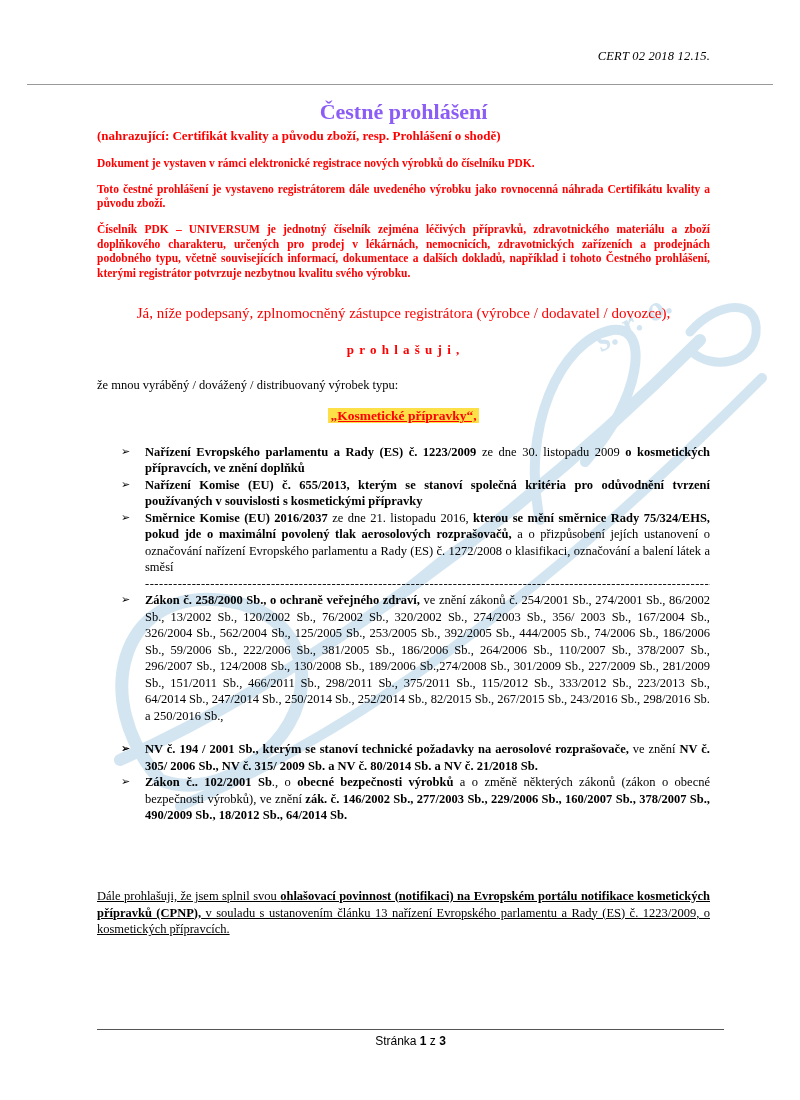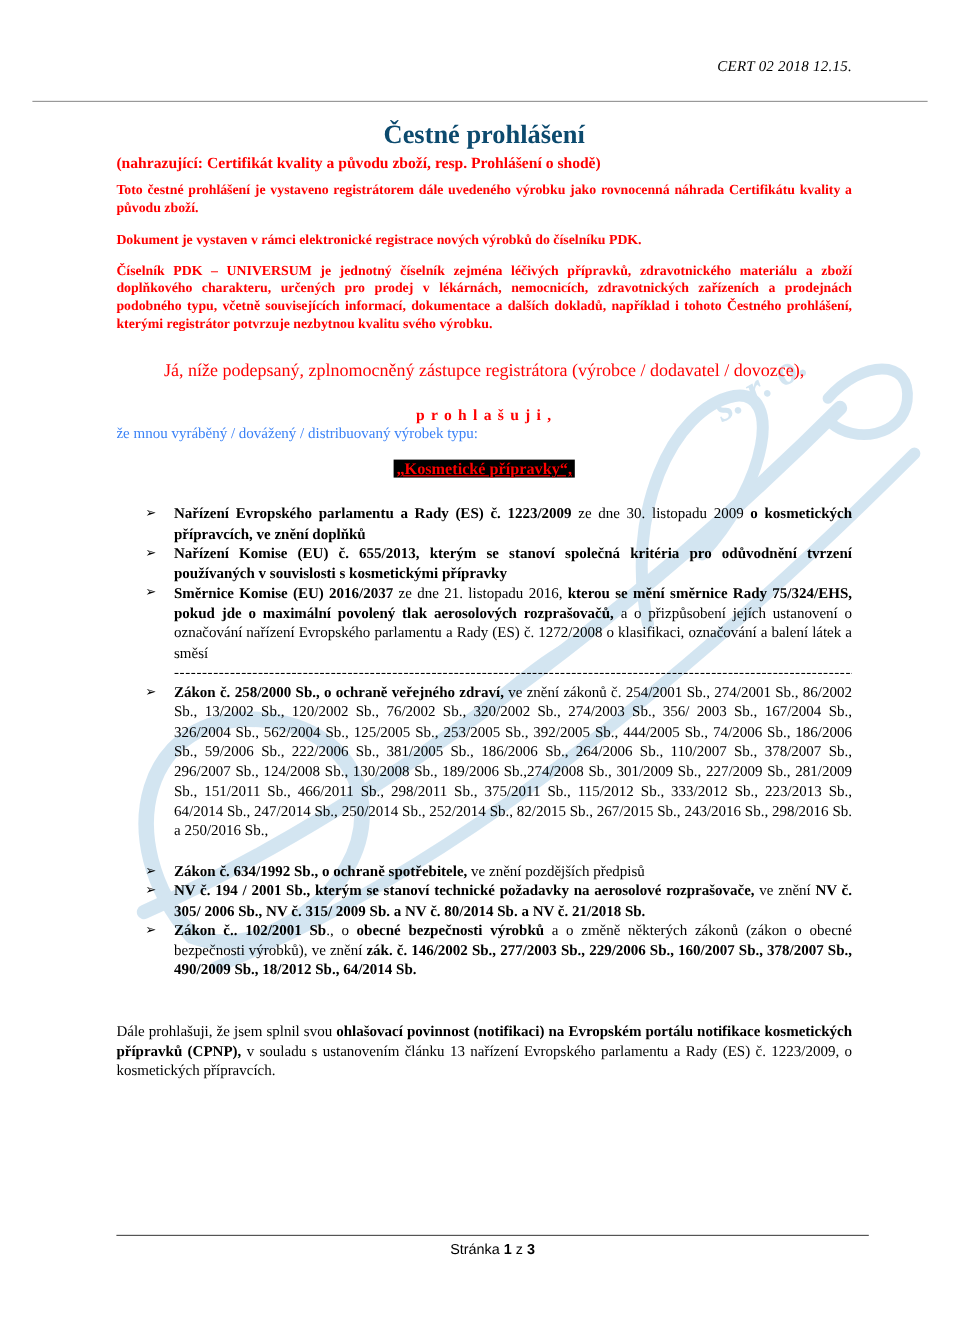--- a/index.html
+++ b/index.html
@@ -13,47 +13,47 @@
   }
   .watermark{position:absolute;left:0;top:0;z-index:0;pointer-events:none;}
   .layer{position:relative;z-index:1;}
 
   .header-wrap{padding:46px 90px 0 97px;text-align:right;}
   .doc-code{font-style:italic;font-size:12.5px;letter-spacing:.2px;}
   .rule-top{margin:20px 27px 0 27px;border:none;border-top:1px solid #999;height:0;}
 
   .content{padding:0 90px 0 97px;}
 
-  .doc-title{margin-top:14px;text-align:center;color:#0c4a6e;font-weight:bold;font-size:22px;}
+  .doc-title{margin-top:14px;text-align:center;color:#8b5cf6;font-weight:bold;font-size:22px;}
   .doc-subtitle{margin-top:3px;text-align:left;color:#ff0000;font-weight:bold;font-size:13px;}
 
   .preambule-heading{margin-top:28px;color:#ff0000;font-weight:bold;font-size:15.5px;}
   .preambule-p{color:#ff0000;font-weight:bold;font-size:11.5px;line-height:1.27;text-align:justify;}
   .preambule-p.first{margin-top:8px;}
 
   .decl-intro{margin-top:24px;text-align:center;color:#ff0000;font-size:15px;}
   .decl-verb{margin-top:20px;text-align:center;color:#ff0000;font-weight:bold;font-size:13px;letter-spacing:1px;}
-  .product-intro{color:#3b82f6;font-size:12.5px;}
+  .product-intro{margin-top:20px;color:#000000;font-size:12.5px;}
   .product-line{margin-top:13px;text-align:center;}
   .product-type{
-    background:#000000;color:#ff0000;font-weight:bold;font-size:13.5px;
+    background:#fde047;color:#ff0000;font-weight:bold;font-size:13.5px;
     text-decoration:underline;padding:0 2px;
   }
   .req-intro{margin-top:17px;font-size:12.5px;color:#000;}
 
   .reg-list{margin-top:20px;font-size:12.5px;line-height:1.32;}
   .li{position:relative;padding-left:48px;text-align:justify;}
   .li .bullet{
     position:absolute;left:24px;top:1px;font-size:11px;
     font-family:"DejaVu Sans",sans-serif;color:#000;
   }
   .li.gap{margin-top:17px;}
   .sep{padding-left:48px;white-space:nowrap;overflow:hidden;font-size:12.5px;letter-spacing:.5px;}
 
-  .closing{margin-top:34px;font-size:12.5px;line-height:1.35;text-align:justify;color:#000;}
+  .closing{margin-top:64px;font-size:12.5px;line-height:1.35;text-align:justify;color:#000;text-decoration:underline;}
 
   .footer{
     position:absolute;z-index:1;left:97px;right:76px;top:1029px;
     border-top:1px solid #555;text-align:center;
     font-family:"Liberation Sans",sans-serif;font-size:12px;padding-top:4px;color:#000;
   }
 
   .b{font-weight:bold;}
 </style>
 </head>
@@ -78,22 +78,22 @@
     <div class="header-wrap">
       <span class="doc-code">CERT 02 2018 12.15.</span>
     </div>
     <hr class="rule-top">
 
     <div class="content">
 
       <div class="doc-title">Čestné prohlášení</div>
       <div class="doc-subtitle">(nahrazující: Certifikát kvality a původu zboží, resp. Prohlášení o shodě)</div>
 
+      <p class="preambule-p">Dokument je vystaven v rámci elektronické registrace nových výrobků do číselníku PDK.</p>
       <p class="preambule-p first">Toto čestné prohlášení je vystaveno registrátorem dále uvedeného výrobku jako rovnocenná náhrada Certifikátu kvality a původu zboží.</p>
-      <p class="preambule-p">Dokument je vystaven v rámci elektronické registrace nových výrobků do číselníku PDK.</p>
       <p class="preambule-p">Číselník PDK – UNIVERSUM je jednotný číselník zejména léčivých přípravků, zdravotnického materiálu a zboží doplňkového charakteru, určených pro prodej v lékárnách, nemocnicích, zdravotnických zařízeních a prodejnách podobného typu, včetně souvisejících informací, dokumentace a dalších dokladů, například i tohoto Čestného prohlášení, kterými registrátor potvrzuje nezbytnou kvalitu svého výrobku.</p>
 
       <div class="decl-intro">Já, níže podepsaný, zplnomocněný zástupce registrátora (výrobce / dodavatel / dovozce),</div>
       <div class="decl-verb">p r o h l a š u j i ,</div>
       <div class="product-intro">že mnou vyráběný / dovážený  / distribuovaný výrobek typu:</div>
       <div class="product-line">
         <span class="product-type">„Kosmetické přípravky“,</span>
       </div>
 
       <div class="reg-list">
@@ -109,21 +109,20 @@
           <span class="bullet">➢</span>
           <span class="li-text"><span class="b">Směrnice Komise (EU) 2016/2037</span><span> ze dne 21. listopadu 2016, </span><span class="b">kterou se mění směrnice Rady 75/324/EHS, pokud jde o maximální povolený tlak aerosolových rozprašovačů,</span><span> a o přizpůsobení jejích ustanovení o označování nařízení Evropského parlamentu a Rady (ES) č. 1272/2008 o klasifikaci, označování a balení látek a směsí</span></span>
         </div>
         <div class="sep">----------------------------------------------------------------------------------------------------------------------------------</div>
         <div class="li">
           <span class="bullet">➢</span>
           <span class="li-text"><span class="b">Zákon č. 258/2000 Sb., o ochraně veřejného zdraví,</span><span> ve znění zákonů č. 254/2001 Sb., 274/2001 Sb., 86/2002 Sb., 13/2002 Sb., 120/2002 Sb., 76/2002 Sb., 320/2002 Sb., 274/2003 Sb.,  356/ 2003 Sb., 167/2004 Sb., 326/2004 Sb.,  562/2004 Sb., 125/2005 Sb., 253/2005 Sb., 392/2005 Sb., 444/2005 Sb., 74/2006 Sb., 186/2006 Sb., 59/2006 Sb., 222/2006 Sb., 381/2005 Sb., 186/2006 Sb., 264/2006 Sb., 110/2007 Sb., 378/2007 Sb.,  296/2007 Sb., 124/2008 Sb., 130/2008 Sb., 189/2006 Sb.,274/2008 Sb., 301/2009 Sb., 227/2009 Sb., 281/2009 Sb., 151/2011 Sb., 466/2011 Sb., 298/2011 Sb., 375/2011 Sb., 115/2012 Sb., 333/2012 Sb., 223/2013 Sb., 64/2014 Sb., 247/2014 Sb., 250/2014 Sb., 252/2014 Sb., 82/2015 Sb., 267/2015 Sb., 243/2016 Sb., 298/2016 Sb. a 250/2016 Sb.,</span></span>
         </div>
         <div class="li gap">
           <span class="bullet">➢</span>
-          <span class="li-text"><span class="b">Zákon č. 634/1992 Sb., o ochraně spotřebitele,</span><span> ve znění pozdějších předpisů</span></span>
         </div>
         <div class="li">
           <span class="bullet">➢</span>
           <span class="li-text"><span class="b">NV č. 194 / 2001 Sb., kterým se stanoví technické požadavky na aerosolové rozprašovače,</span><span> ve znění </span><span class="b">NV č. 305/ 2006 Sb., NV č. 315/ 2009 Sb. a NV č. 80/2014 Sb. a NV č. 21/2018 Sb.</span></span>
         </div>
         <div class="li">
           <span class="bullet">➢</span>
           <span class="li-text"><span class="b">Zákon č.. 102/2001 Sb</span><span>., o </span><span class="b">obecné bezpečnosti výrobků</span><span> a o změně některých zákonů (zákon o obecné bezpečnosti výrobků), ve znění </span><span class="b">zák. č. 146/2002 Sb., 277/2003 Sb., 229/2006 Sb., 160/2007 Sb., 378/2007 Sb., 490/2009 Sb., 18/2012 Sb., 64/2014 Sb.</span></span>
         </div>
       </div>

